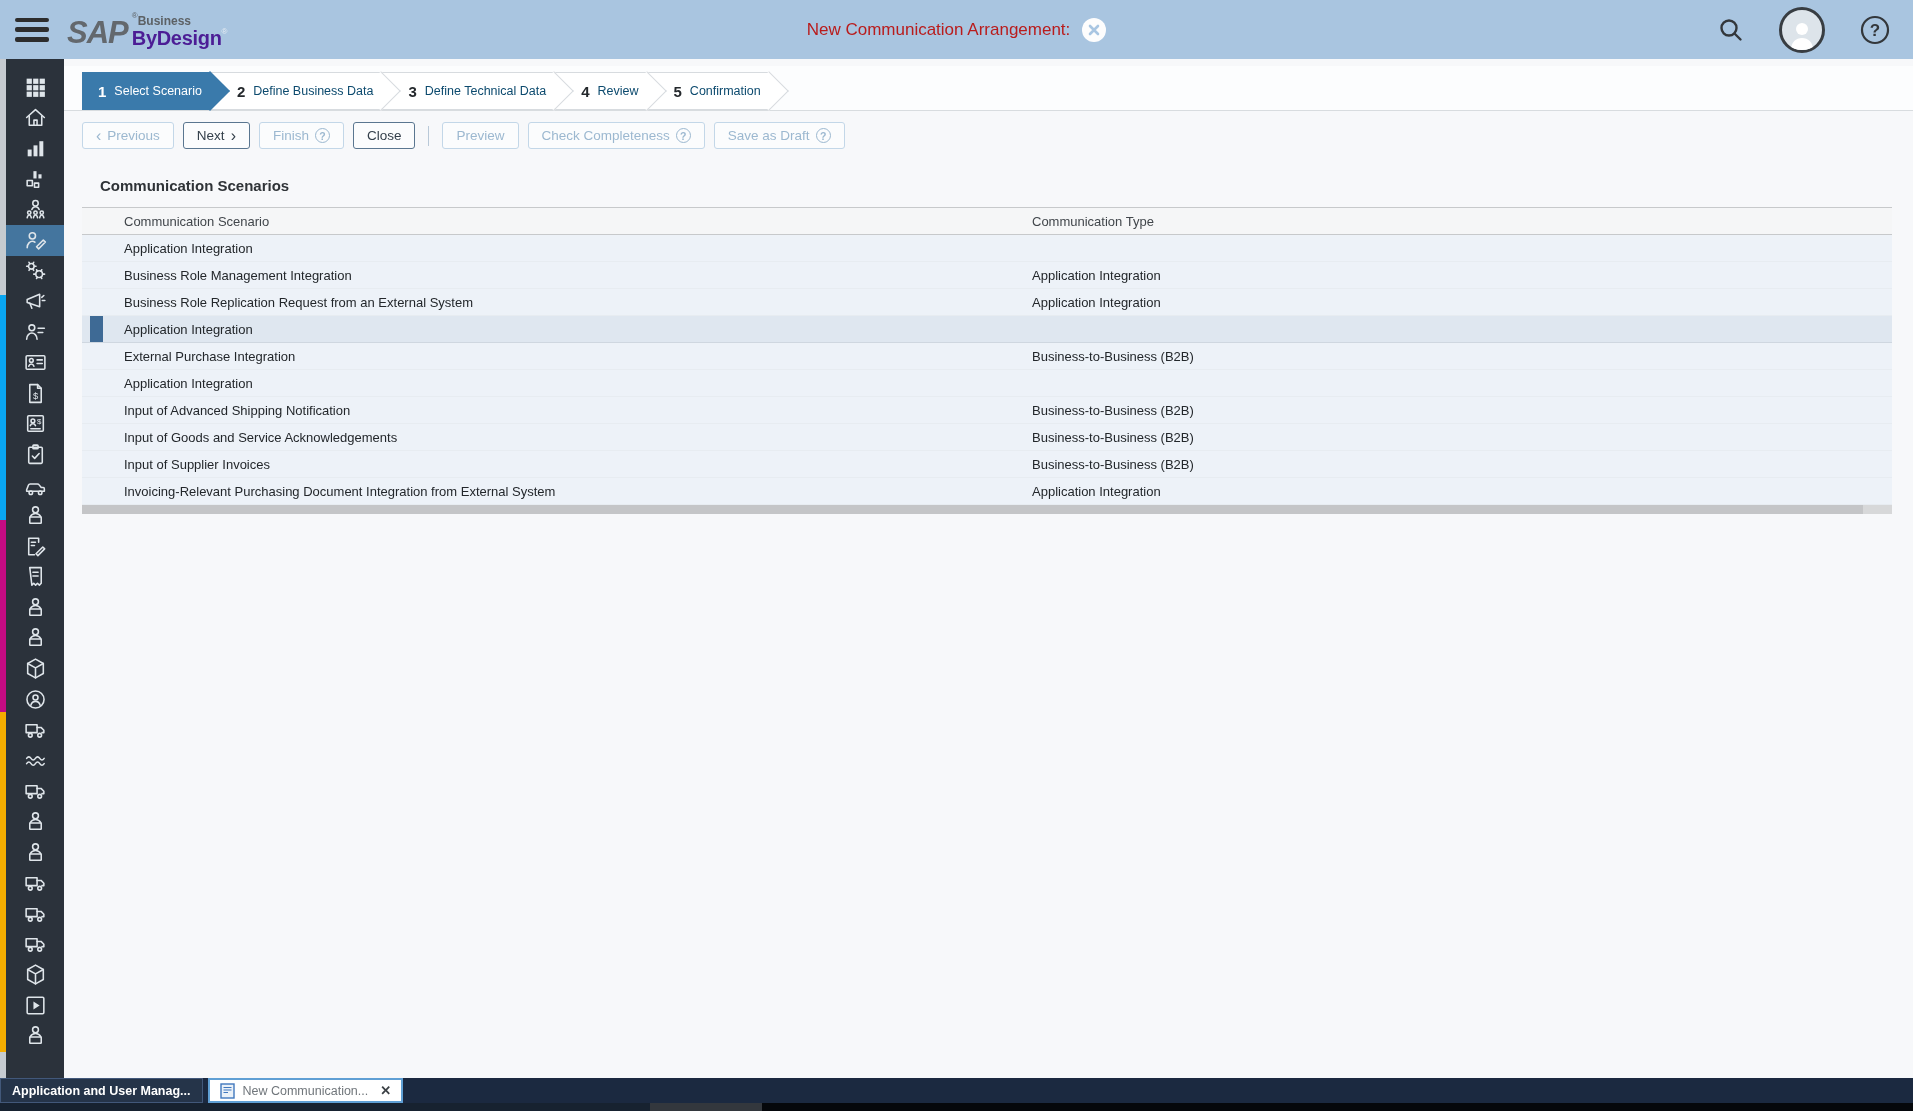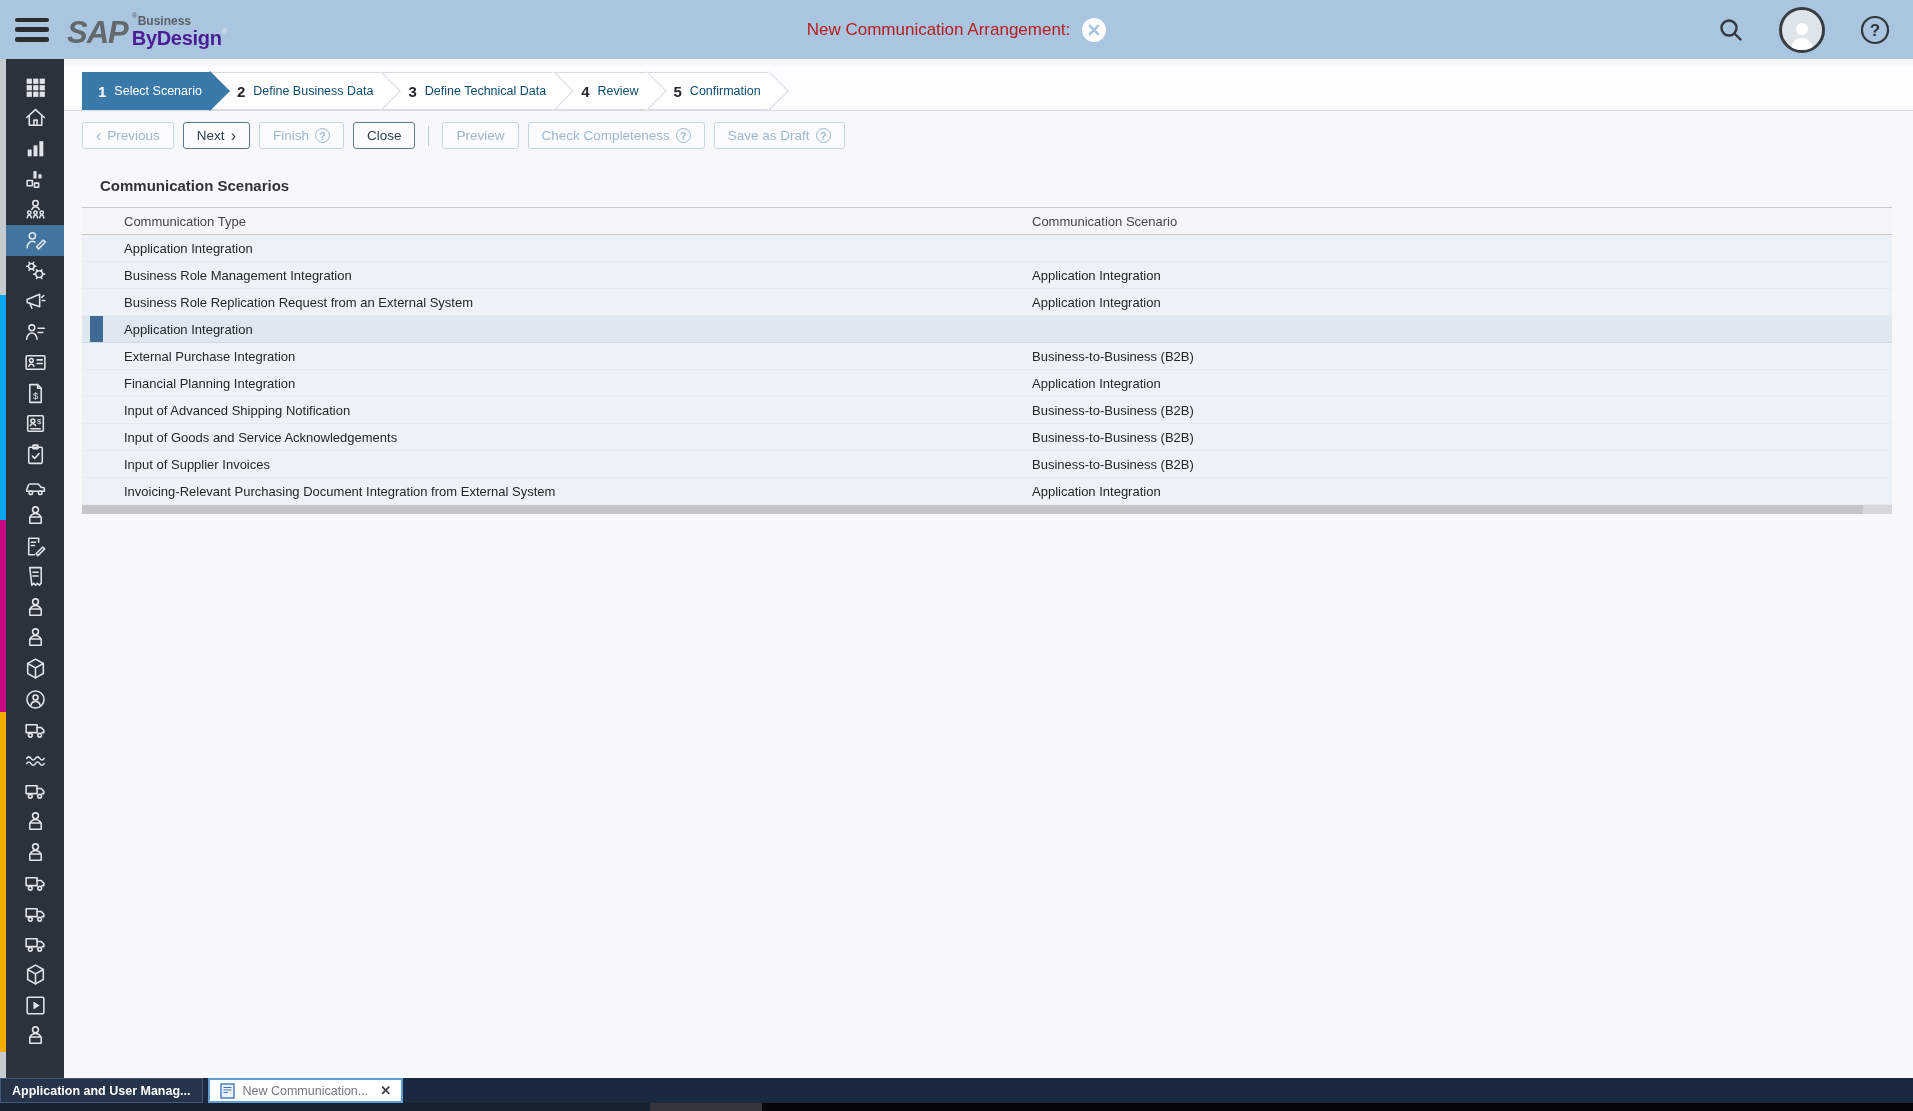--- a/index.html
+++ b/index.html
@@ -479,22 +479,22 @@
         </button>
         <button class="btn">
           <span>Save as Draft</span>
           <span class="q">?</span>
         </button>
       </div>
     <h2 class="sec-title">Communication Scenarios</h2>
     <div class="tbl" id="scn-table">
       <div class="trow head">
         <div class="tcell gutter"></div>
+        <div class="tcell">Communication Scenario</div>
         <div class="tcell">Communication Type</div>
-        <div class="tcell">Communication Scenario</div>
       </div>
       <div id="rows">
           <div class="trow">
             <div class="tcell gutter"></div>
             <div class="tcell">Application Integration</div>
           </div>
           <div class="trow">
             <div class="tcell gutter"></div>
             <div class="tcell">Business Role Management Integration</div>
             <div class="tcell">Application Integration</div>
@@ -510,21 +510,20 @@
             </div>
             <div class="tcell">Application Integration</div>
           </div>
           <div class="trow">
             <div class="tcell gutter"></div>
             <div class="tcell">External Purchase Integration</div>
             <div class="tcell">Business-to-Business (B2B)</div>
           </div>
           <div class="trow">
             <div class="tcell gutter"></div>
-            <div class="tcell">Financial Planning Integration</div>
             <div class="tcell">Application Integration</div>
           </div>
           <div class="trow">
             <div class="tcell gutter"></div>
             <div class="tcell">Input of Advanced Shipping Notification</div>
             <div class="tcell">Business-to-Business (B2B)</div>
           </div>
           <div class="trow">
             <div class="tcell gutter"></div>
             <div class="tcell">Input of Goods and Service Acknowledgements</div>

